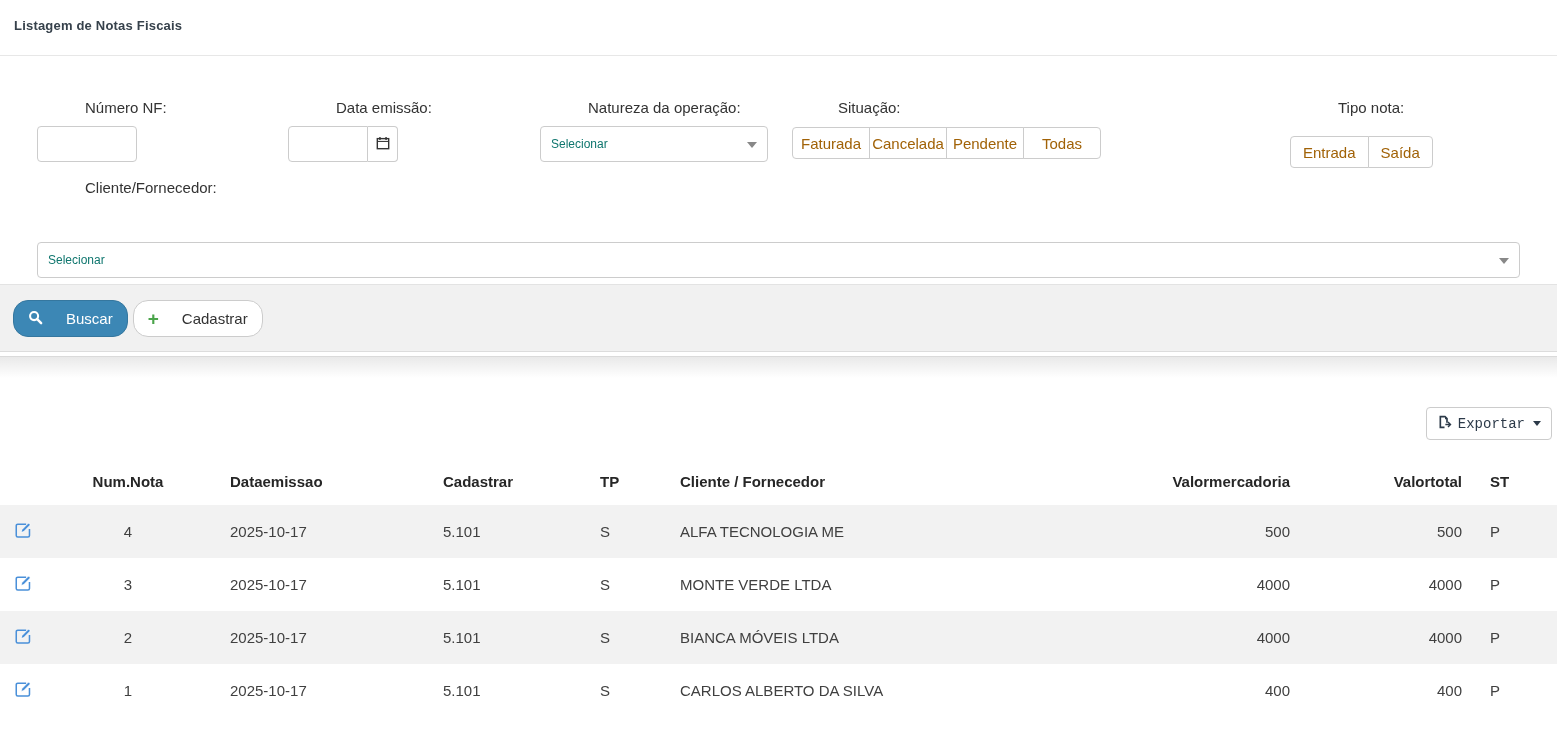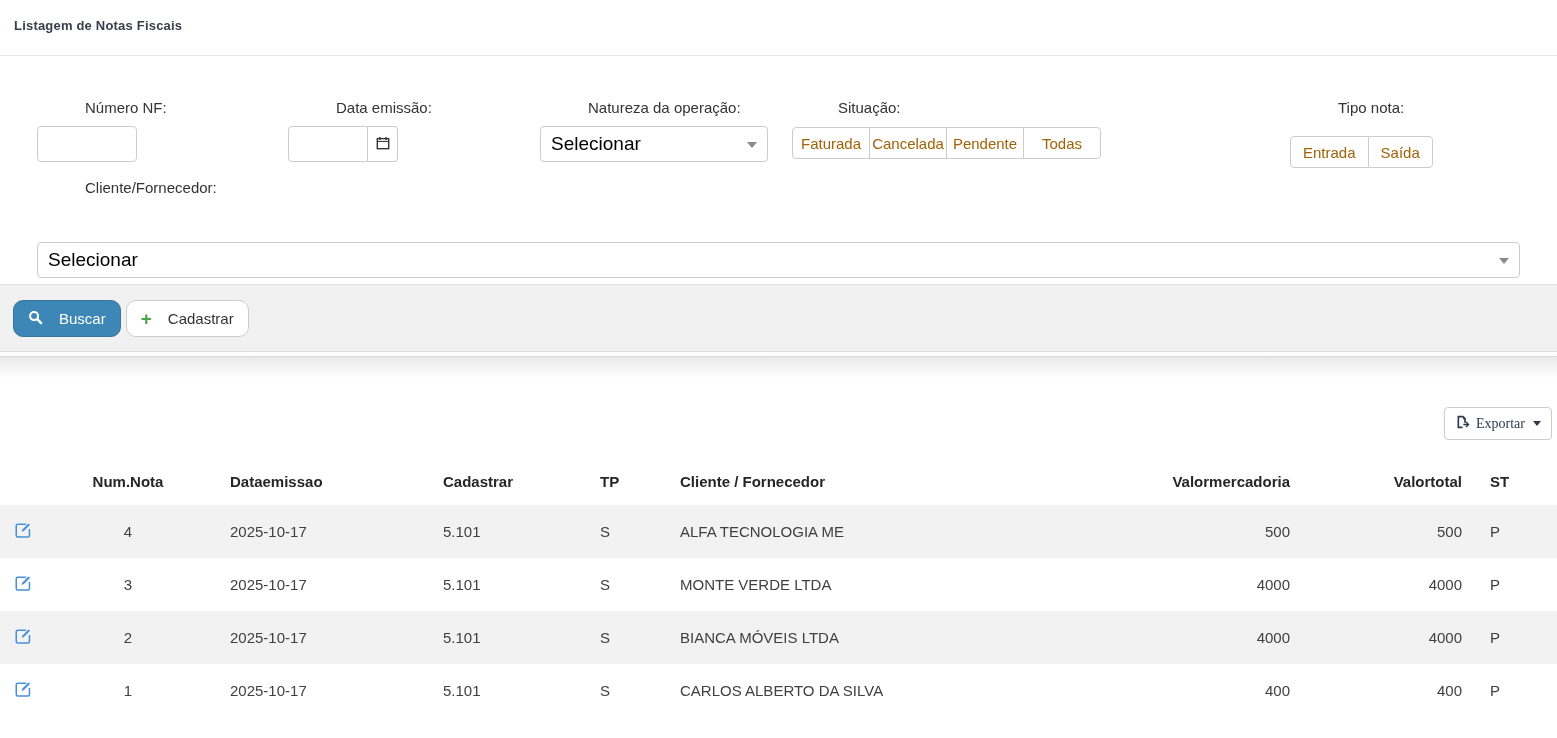--- a/index.html
+++ b/index.html
@@ -19,52 +19,52 @@
     height: 36px; font-size: 15px; padding: 0 8px; color: #333; outline: none; }
 
   .input-group { display: flex; }
   .input-group .text-input { border-top-right-radius: 0; border-bottom-right-radius: 0; }
   .addon-btn { width: 30px; height: 36px; border: 1px solid #ccc; border-left: none;
     border-radius: 0 4px 4px 0; background: #fff; display: flex; align-items: center;
     justify-content: center; cursor: pointer; }
 
   .fake-select { border: 1px solid #ccc; border-radius: 4px; background: #fff; height: 36px;
     display: flex; align-items: center; padding: 0 26px 0 10px; position: relative; cursor: pointer; }
-  .fake-select .ph { color: #000000; font-size: 19px; overflow: hidden; white-space: nowrap; }
+  .fake-select .ph { color: #0f766e; font-size: 12px; overflow: hidden; white-space: nowrap; }
   .caret { position: absolute; right: 10px; top: 50%; margin-top: -2px;
     border-left: 5px solid transparent; border-right: 5px solid transparent;
     border-top: 6px solid #888; }
 
   .btn-group { display: inline-flex; }
   .btn-group .gbtn { background: #fff; border: 1px solid #ccc; color: #a16207; font-size: 15px;
     height: 32px; padding: 0 12px; margin-left: -1px; cursor: pointer; white-space: nowrap;
     overflow: hidden; font-family: inherit; }
   .btn-group .gbtn:first-child { border-radius: 4px 0 0 4px; margin-left: 0; }
   .btn-group .gbtn:last-child { border-radius: 0 4px 4px 0; }
   .gbtn.fixed { width: 78px; padding: 0 2px; }
 
   
   .action-band { height: 68px; background: #f1f1f1; border-top: 1px solid #e3e3e3;
     border-bottom: 1px solid #dcdcdc; padding: 15px 0 0 13px; display: flex; gap: 5px; }
-  .btn { display: inline-flex; align-items: center; gap: 16px; border-radius: 10px;
+  .btn { display: inline-flex; align-items: center; gap: 23px; border-radius: 15px;
     font-size: 15px; padding: 8px 14px; height: 37px; cursor: pointer; font-family: inherit; }
   .btn-primary { background: #3c87b5; border: 1px solid #35779f; color: #fff; }
   .btn-default { background: #fff; border: 1px solid #ccc; color: #333; }
   .plus-glyph { color: #4aa44a; font-weight: bold; font-size: 19px; line-height: 1; }
 
   .gap-white { height: 4px; background: #fff; }
   .shadow-band { height: 22px; border-top: 1px solid #dadada;
     background: linear-gradient(to bottom, #e9e9e9, #ffffff); }
 
   
   .results { background: #fff; }
   .export-row { height: 62px; padding: 29px 5px 0 0; text-align: right; }
   .btn-export { display: inline-flex; align-items: center; gap: 6px; background: #fff;
     border: 1px solid #ccc; border-radius: 4px; height: 33px; padding: 0 10px;
-    font-size: 14px; color: #2c3a49; cursor: pointer; font-family: Liberation Serif, serif; }
+    font-size: 14px; color: #2c3a49; cursor: pointer; font-family: Liberation Mono, monospace; }
   .caret-sm { border-left: 4px solid transparent; border-right: 4px solid transparent;
     border-top: 5px solid #2c3a49; margin-left: 2px; }
 
   table.nf { width: 1557px; border-collapse: collapse; table-layout: fixed; margin-top: 15px; }
   table.nf th { font-size: 15px; font-weight: bold; color: #262626; text-align: left;
     padding: 18px 8px 15px 8px; }
   table.nf td { font-size: 15px; color: #404040; padding: 16px 8px; }
   table.nf tbody tr:nth-child(odd) { background: #f2f2f2; }
 
   .c-icon { padding-left: 14px !important; }

